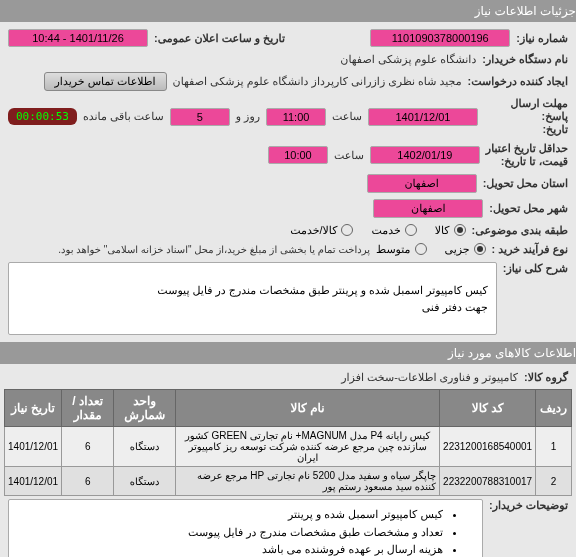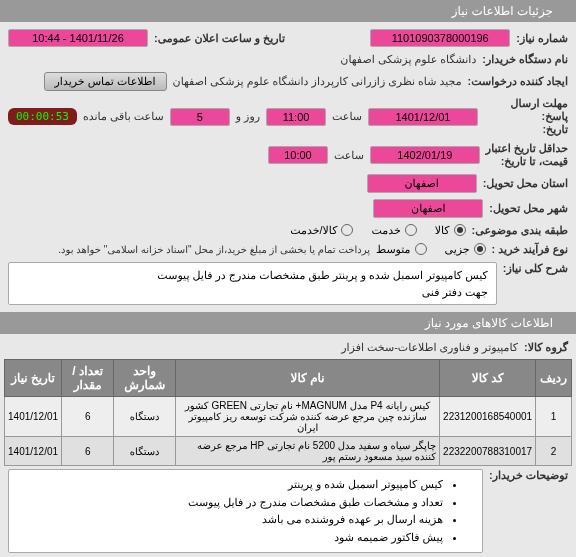--- a/index.html
+++ b/index.html
@@ -7,21 +7,21 @@
       font-family: Tahoma, Arial, sans-serif;
       font-size: 11px;
       background: #f0f0f0;
       direction: rtl;
       width: 576px;
       margin: 0 auto;
     }
     .panel-header {
       background: #999;
       color: #fff;
-      padding: 4px 23px;
+      padding: 4px 0;
       font-size: 12px;
     }
     .form-section {
       background: #e8e8e8;
       padding: 4px;
     }
     .row {
       display: flex;
       align-items: center;
       padding: 3px 4px;
@@ -84,21 +84,21 @@
       content: '';
       position: absolute;
       width: 6px; height: 6px;
       background: #333;
       border-radius: 50%;
       top: 2px; left: 2px;
     }
     .textarea-box {
       background: #fff;
       border: 1px solid #aaa;
-      padding: 4px 8px;
+      padding: 19px 8px;
       border-radius: 2px;
       min-height: 28px;
       flex: 1;
       line-height: 1.5;
     }
     table {
       width: 100%;
       border-collapse: collapse;
       margin-top: 2px;
     }

